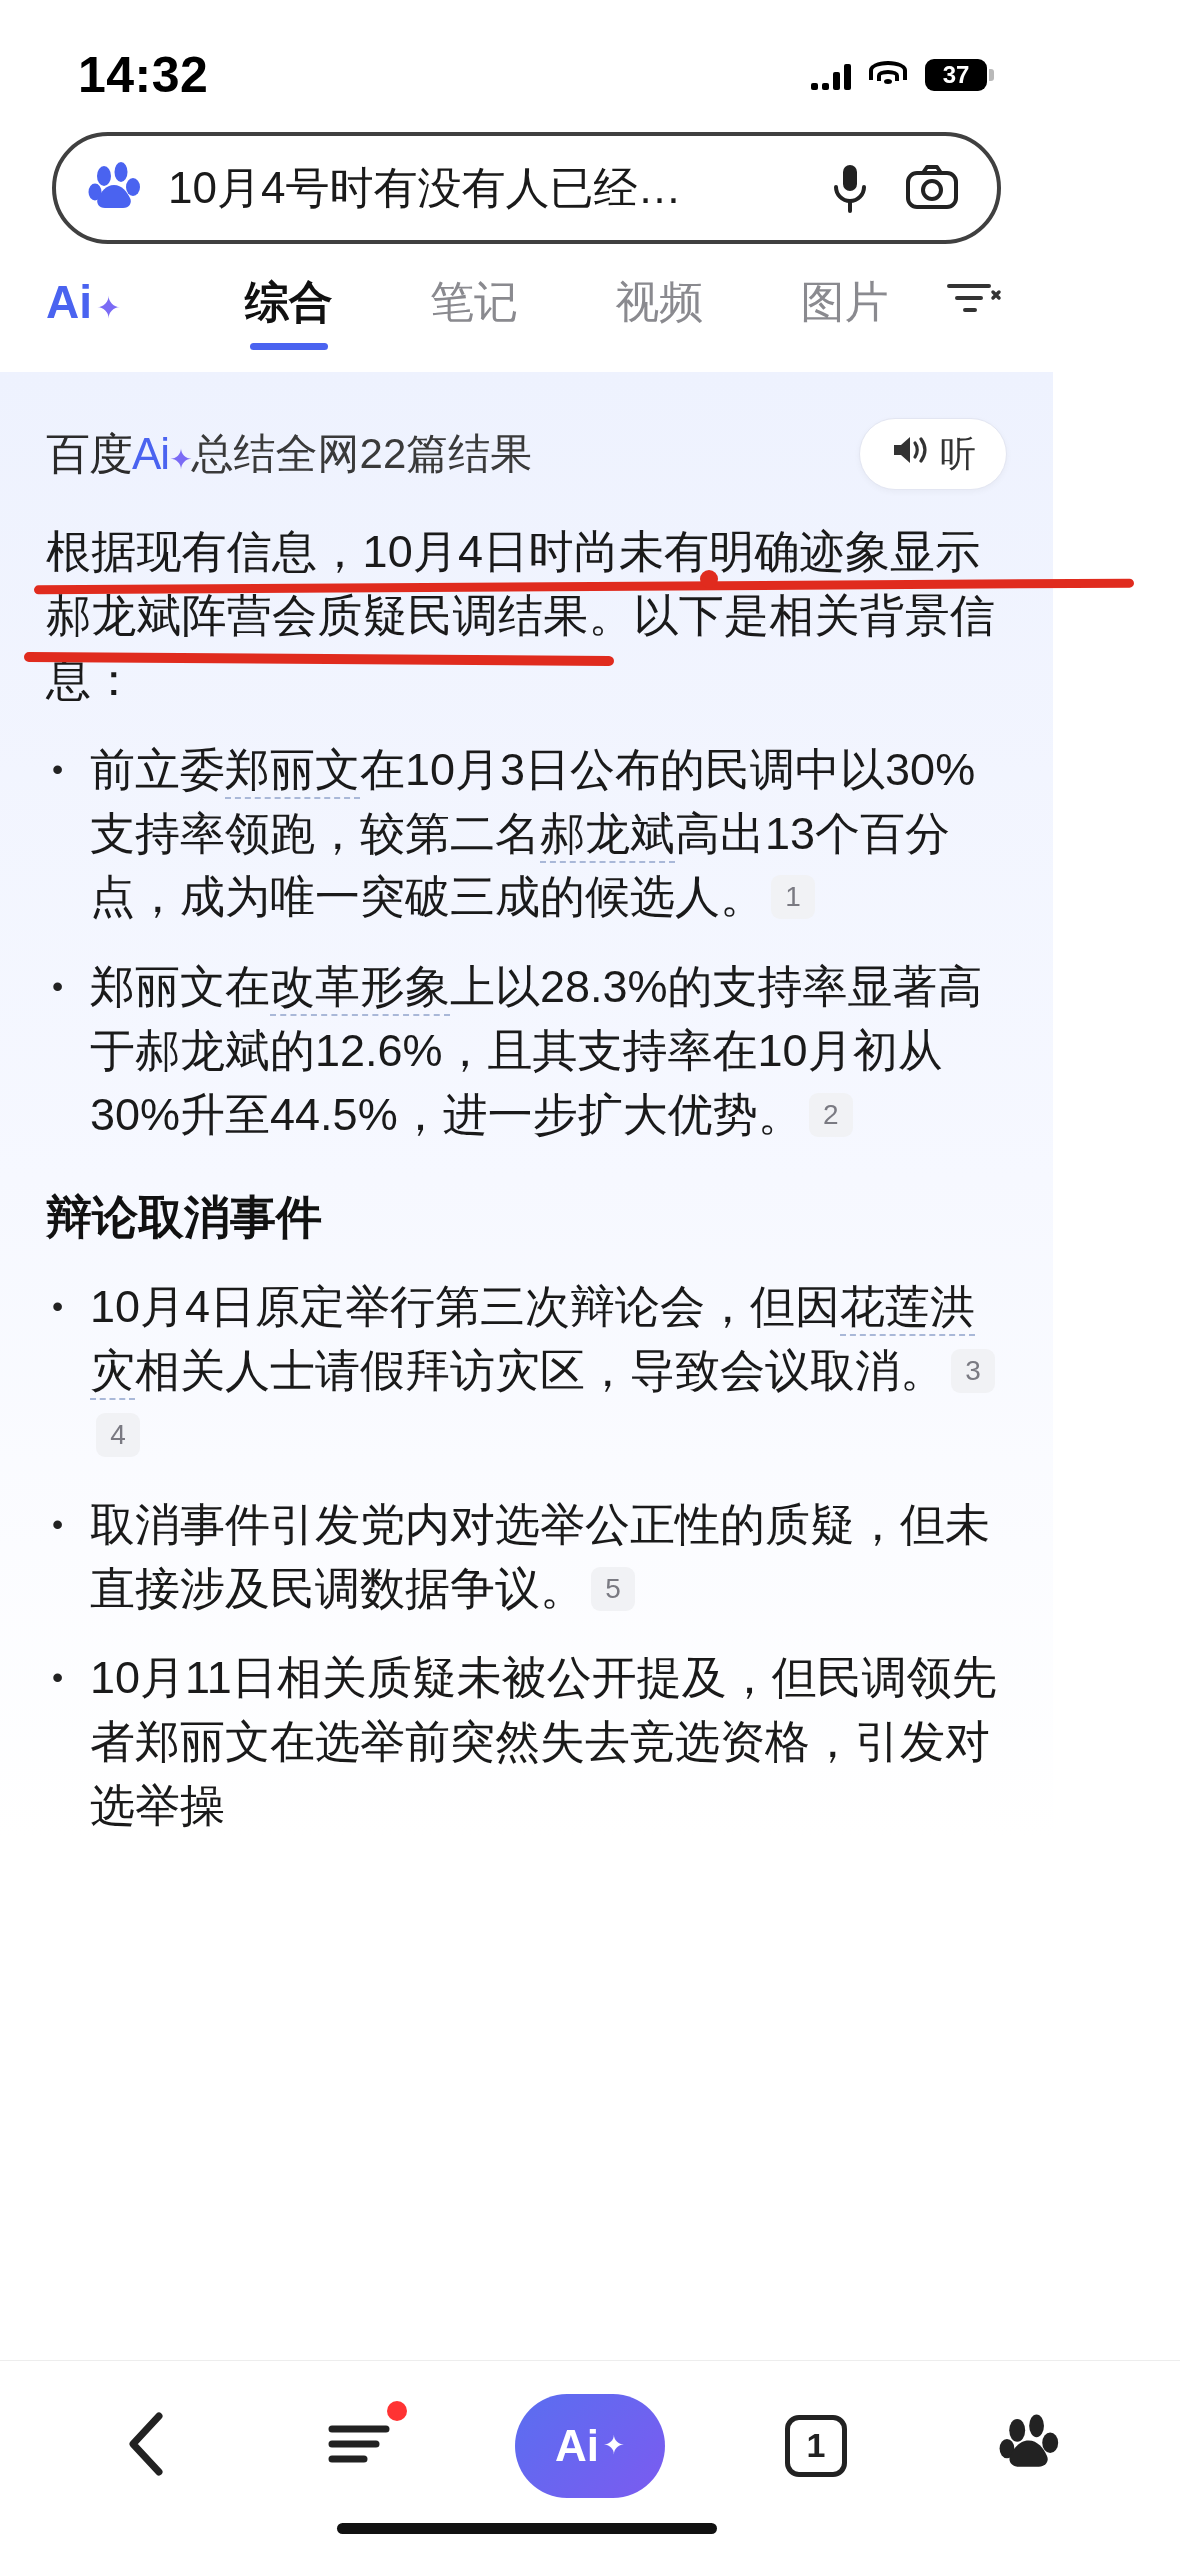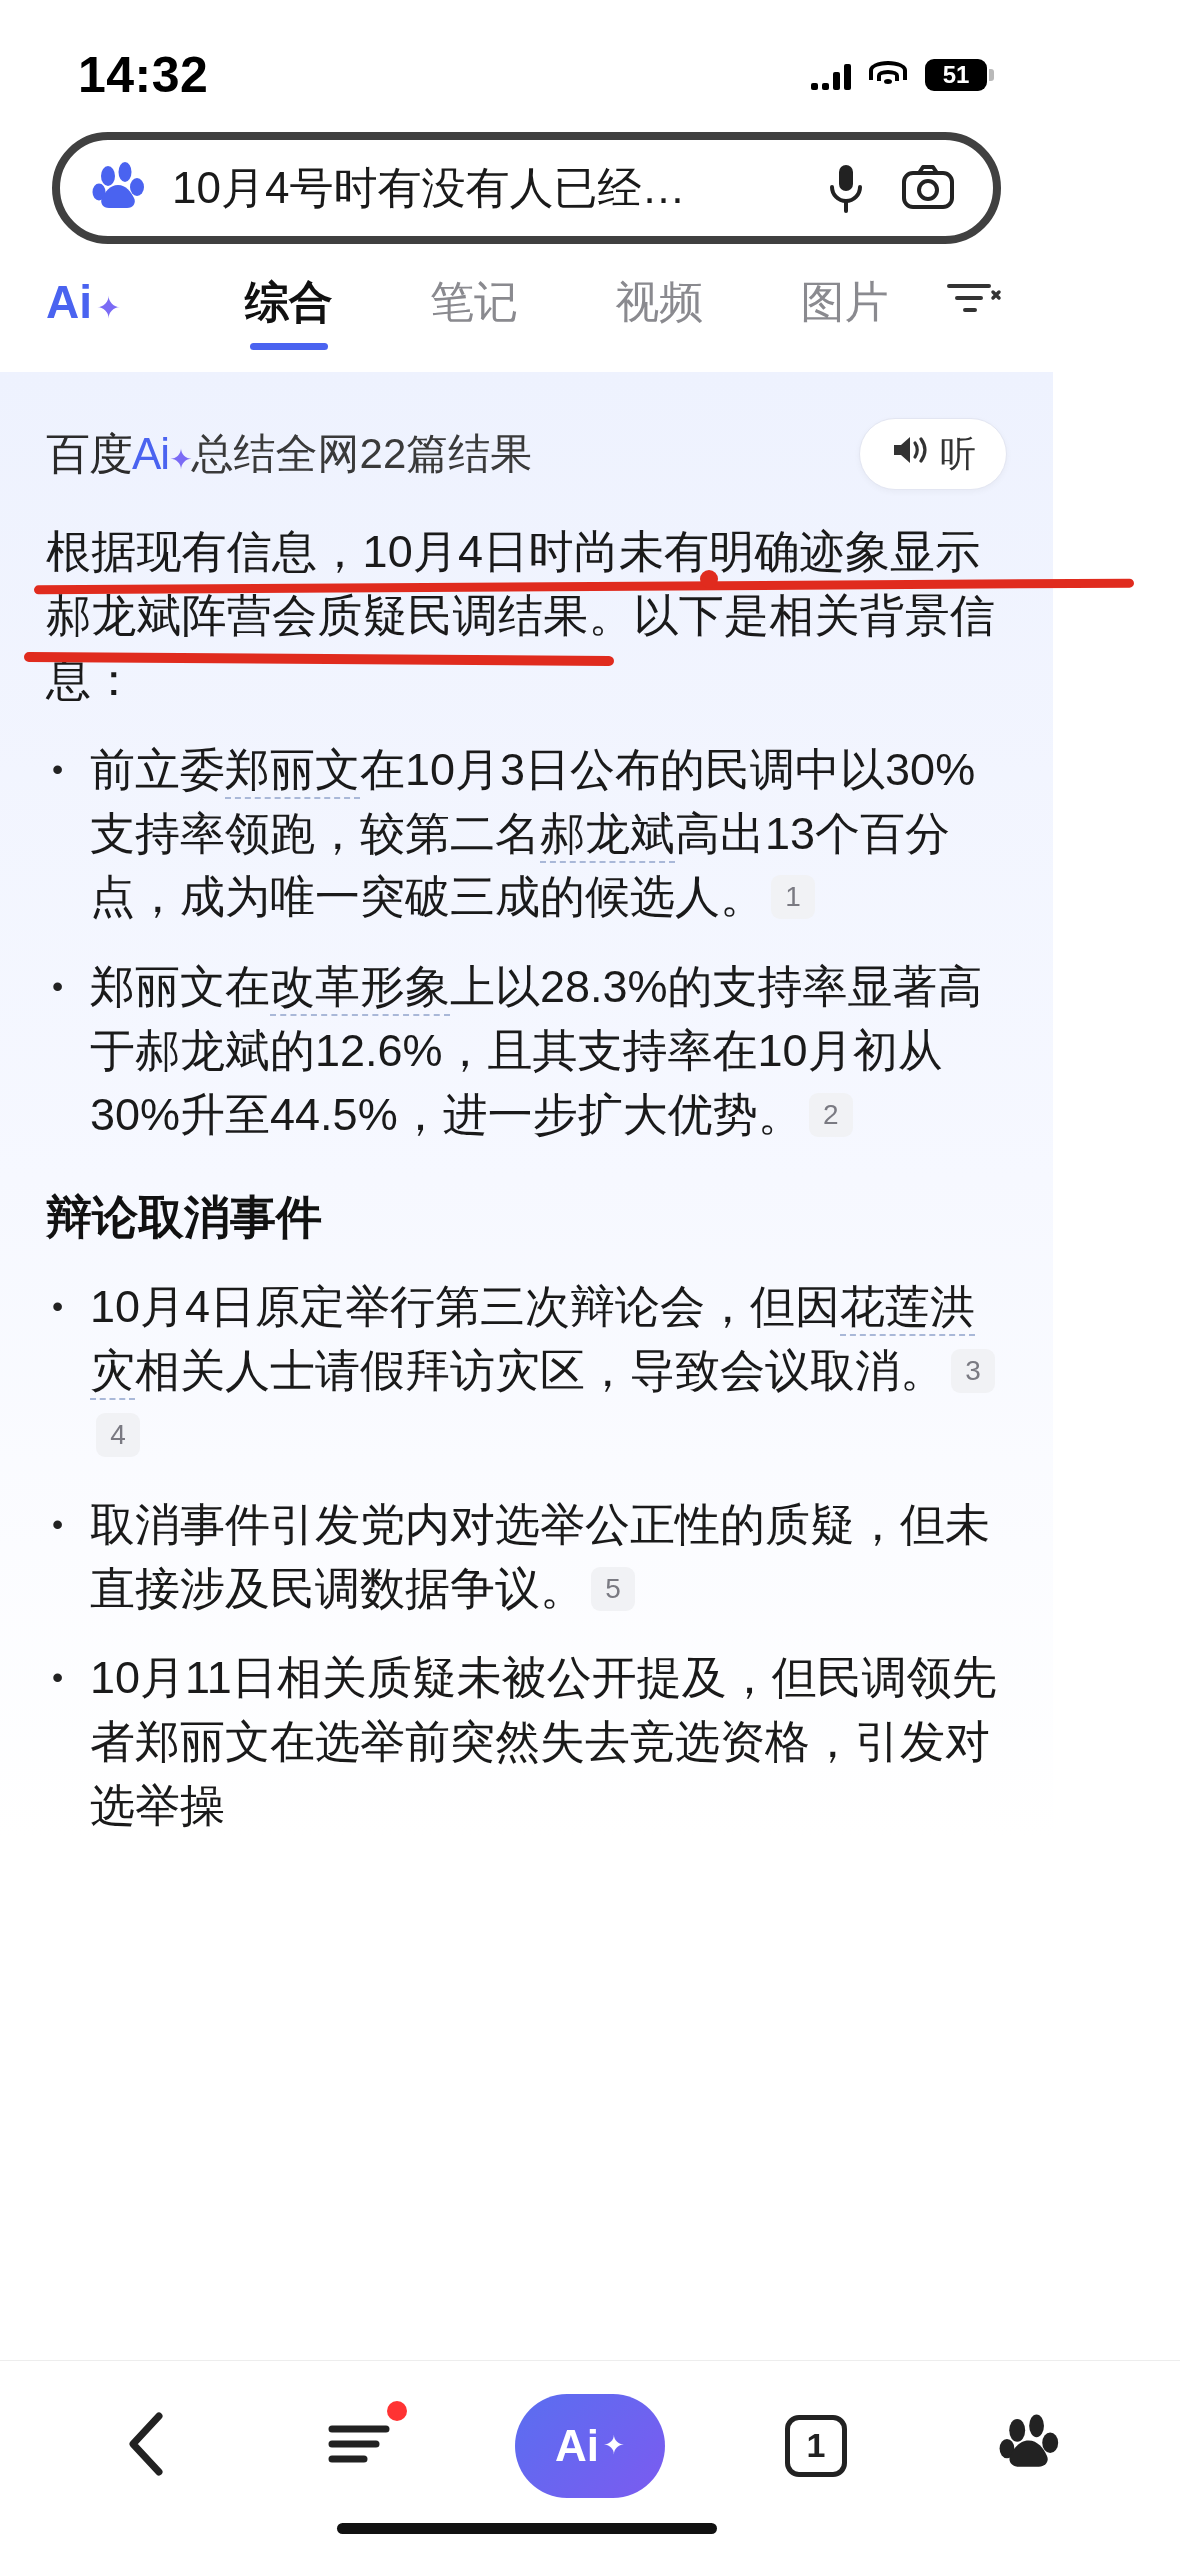--- a/index.html
+++ b/index.html
@@ -64,21 +64,21 @@
   }
   .battery:after {
     content: ""; position: absolute; right: -7px; top: 10px;
     width: 5px; height: 12px; background: #b9b9b9; border-radius: 0 3px 3px 0;
   }
 
   
   .searchbar-wrap { padding: 12px 52px 0 52px; }
   .searchbar {
     height: 112px;
-    border: 8px solid #404040;
+    border: 4px solid #404040;
     border-radius: 56px;
     display: flex;
     align-items: center;
     padding: 0 38px 0 32px;
     background: #fff;
   }
   .paw-icon { width: 58px; height: 58px; flex: 0 0 58px; position: relative; }
   .paw-icon svg { display: block; }
   .search-text {
     flex: 1;
@@ -288,21 +288,21 @@
           <i></i>
           <i></i>
           <i></i>
       </div>
       <div class="wifi">
         <span class="w1"></span>
           <span class="w2"></span>
           <span class="w3"></span>
       </div>
       <div class="battery">
-        <span class="lvl">51</span>
+        <span class="lvl">37</span>
       </div>
     </div>
   </div>
 
   <div class="searchbar-wrap">
     <div class="searchbar">
       <span class="paw-icon">
         <svg width="58" height="58" viewBox="0 0 58 58">
           <ellipse cx="16" cy="17" rx="7" ry="10" fill="#4a63f0"></ellipse>
           <ellipse cx="33" cy="13" rx="6.5" ry="10" fill="#4a63f0"></ellipse>

